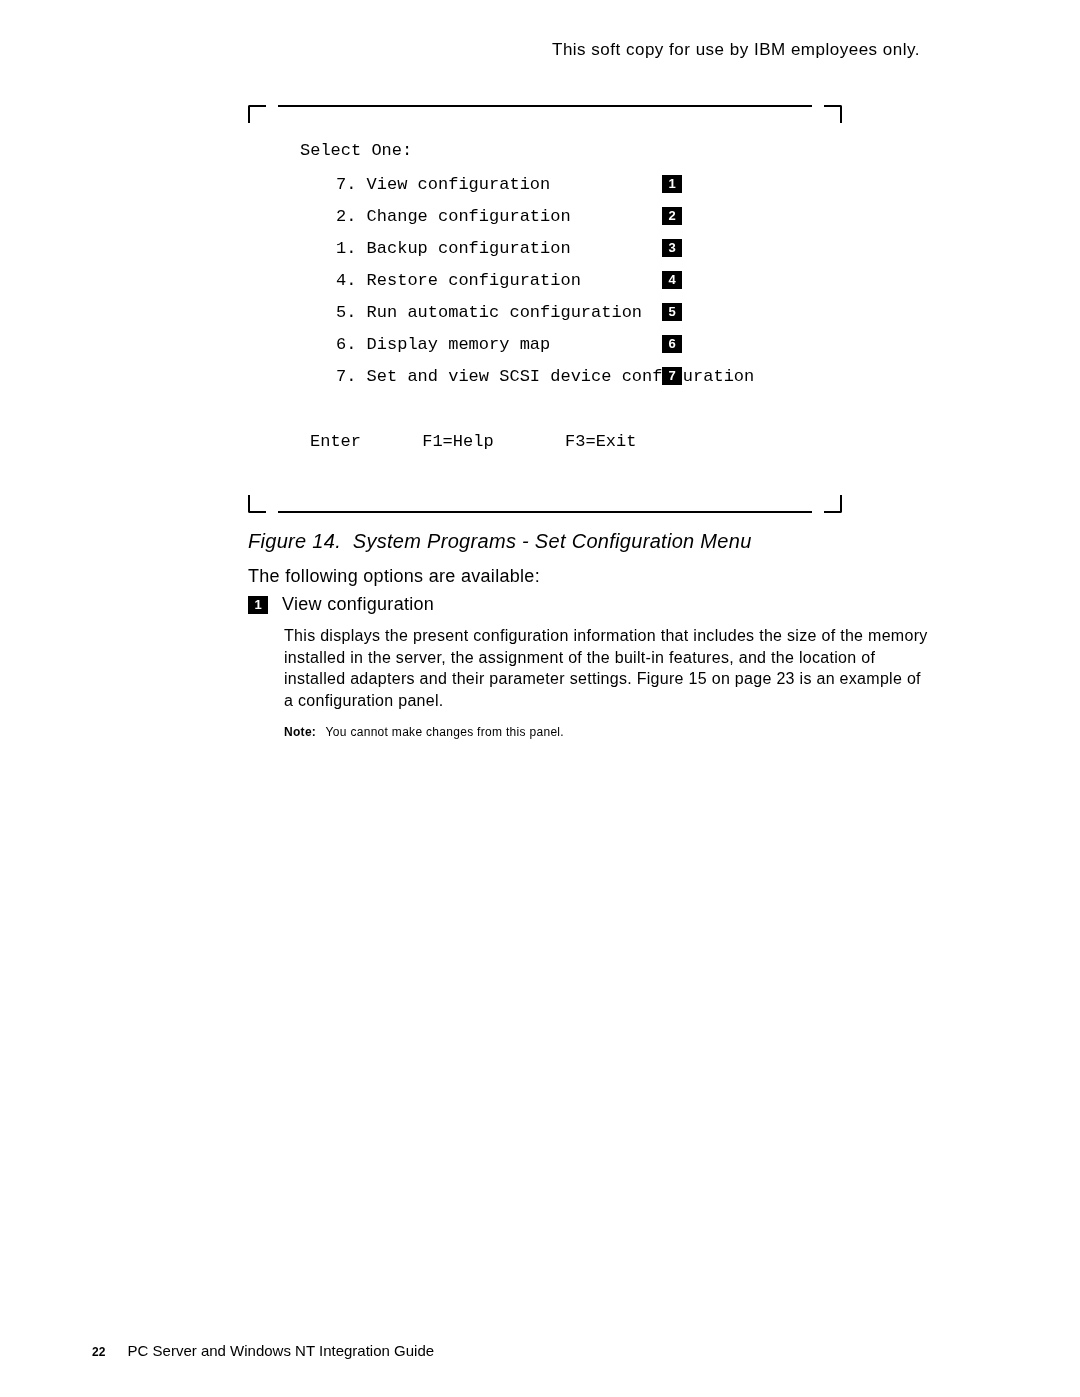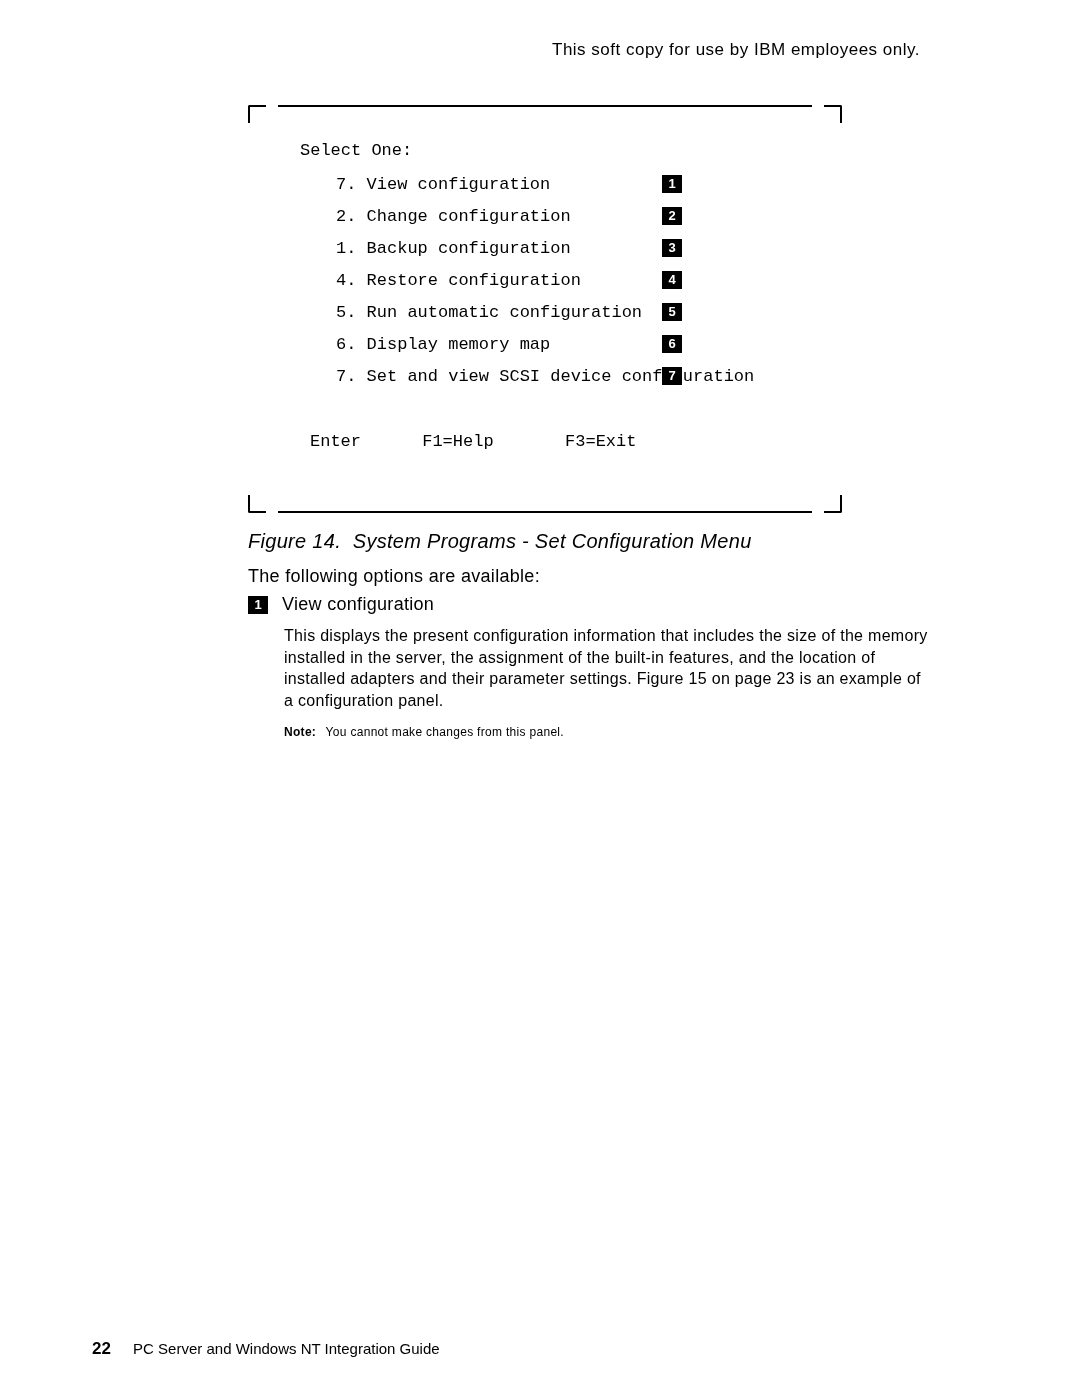--- a/index.html
+++ b/index.html
@@ -152,21 +152,21 @@
   }
 
   .footer {
     position: absolute;
     bottom: 38px;
     left: 92px;
     font-size: 15px;
   }
   .footer .pg {
     font-weight: bold;
-    font-size: 17px;
+    font-size: 12px;
     margin-right: 18px;
   }
 </style>
 </head>
 <body>
 
 <div class="page">
 
   <div class="header-note">This soft copy for use by IBM employees only.</div>
 

